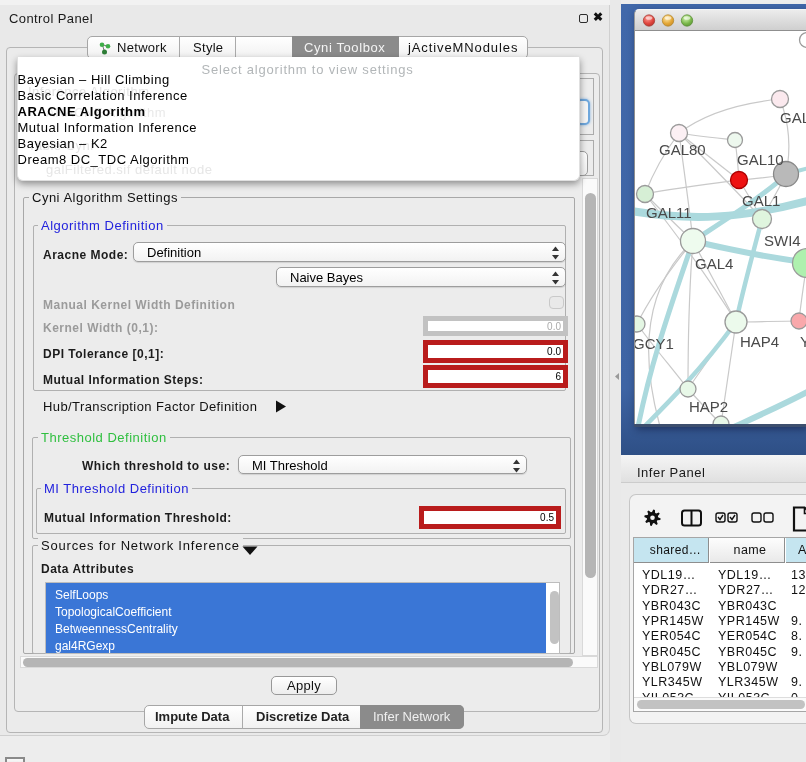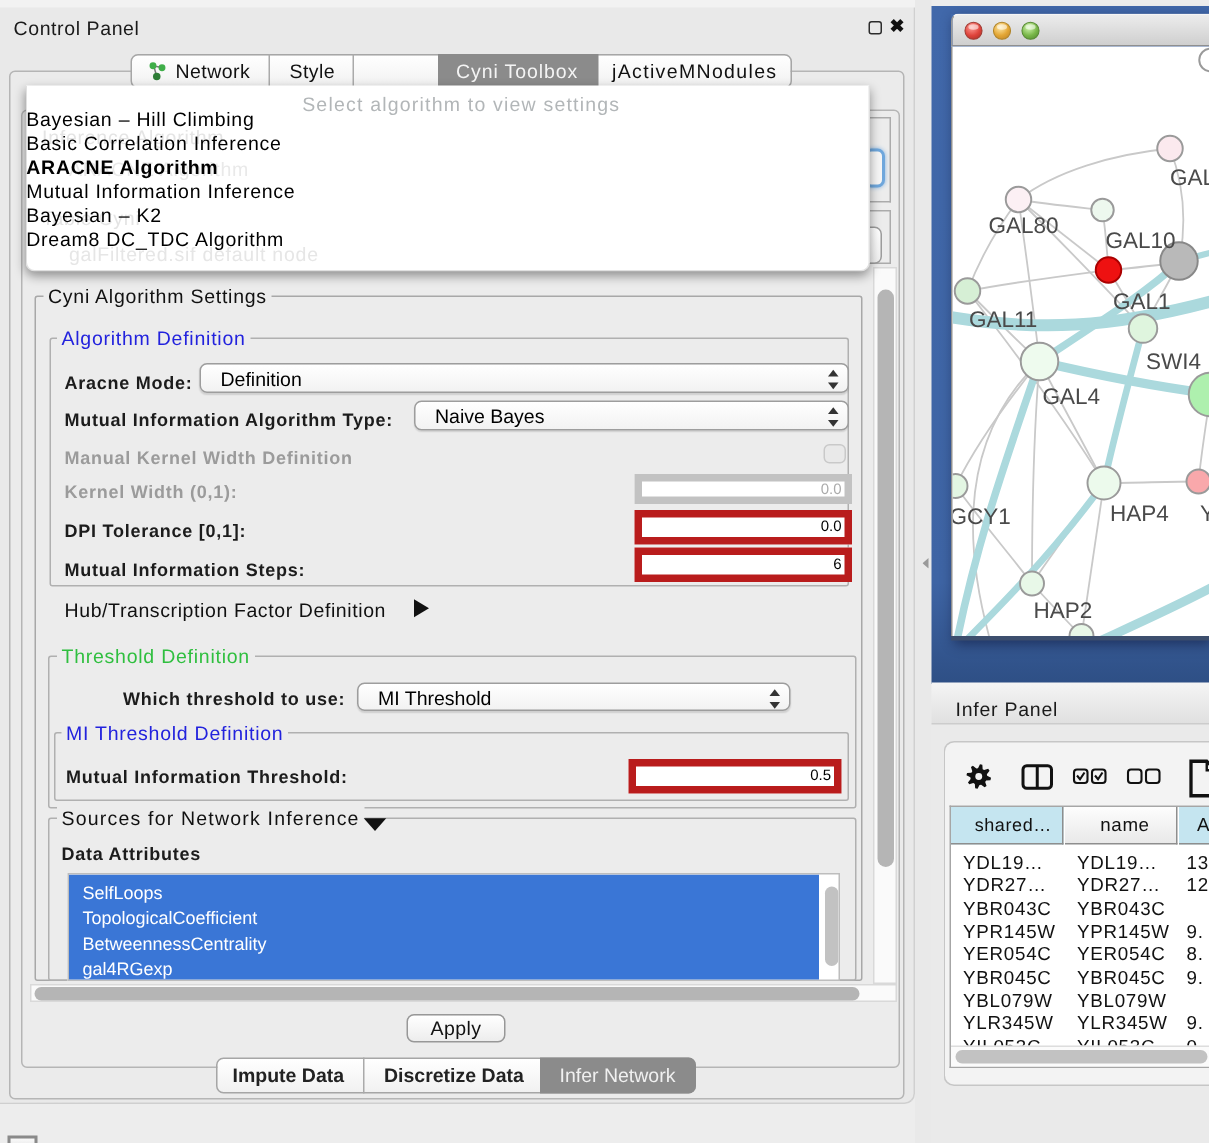--- a/index.html
+++ b/index.html
@@ -83,21 +83,20 @@
   <div class="combo" style="left:133px;top:242px;width:433px;height:20px;">
     <span class="ctext">Definition</span>
     <span class="arrows">
         <svg width="11" height="20" viewBox="0 0 11 20">
           <path d="M5.5,3.5 L9,8 L2,8 Z" fill="#333"></path>
           <path d="M5.5,16.5 L9,12 L2,12 Z" fill="#333"></path>
         </svg>
       </span>
   </div>
 
-  <div class="lbl abs" style="left:43px;top:272.5px;">Mutual Information Algorithm Type:</div>
   <div class="combo" style="left:276px;top:267px;width:290px;height:20px;">
     <span class="ctext">Naive Bayes</span>
     <span class="arrows">
         <svg width="11" height="20" viewBox="0 0 11 20">
           <path d="M5.5,3.5 L9,8 L2,8 Z" fill="#333"></path>
           <path d="M5.5,16.5 L9,12 L2,12 Z" fill="#333"></path>
         </svg>
       </span>
   </div>
 

